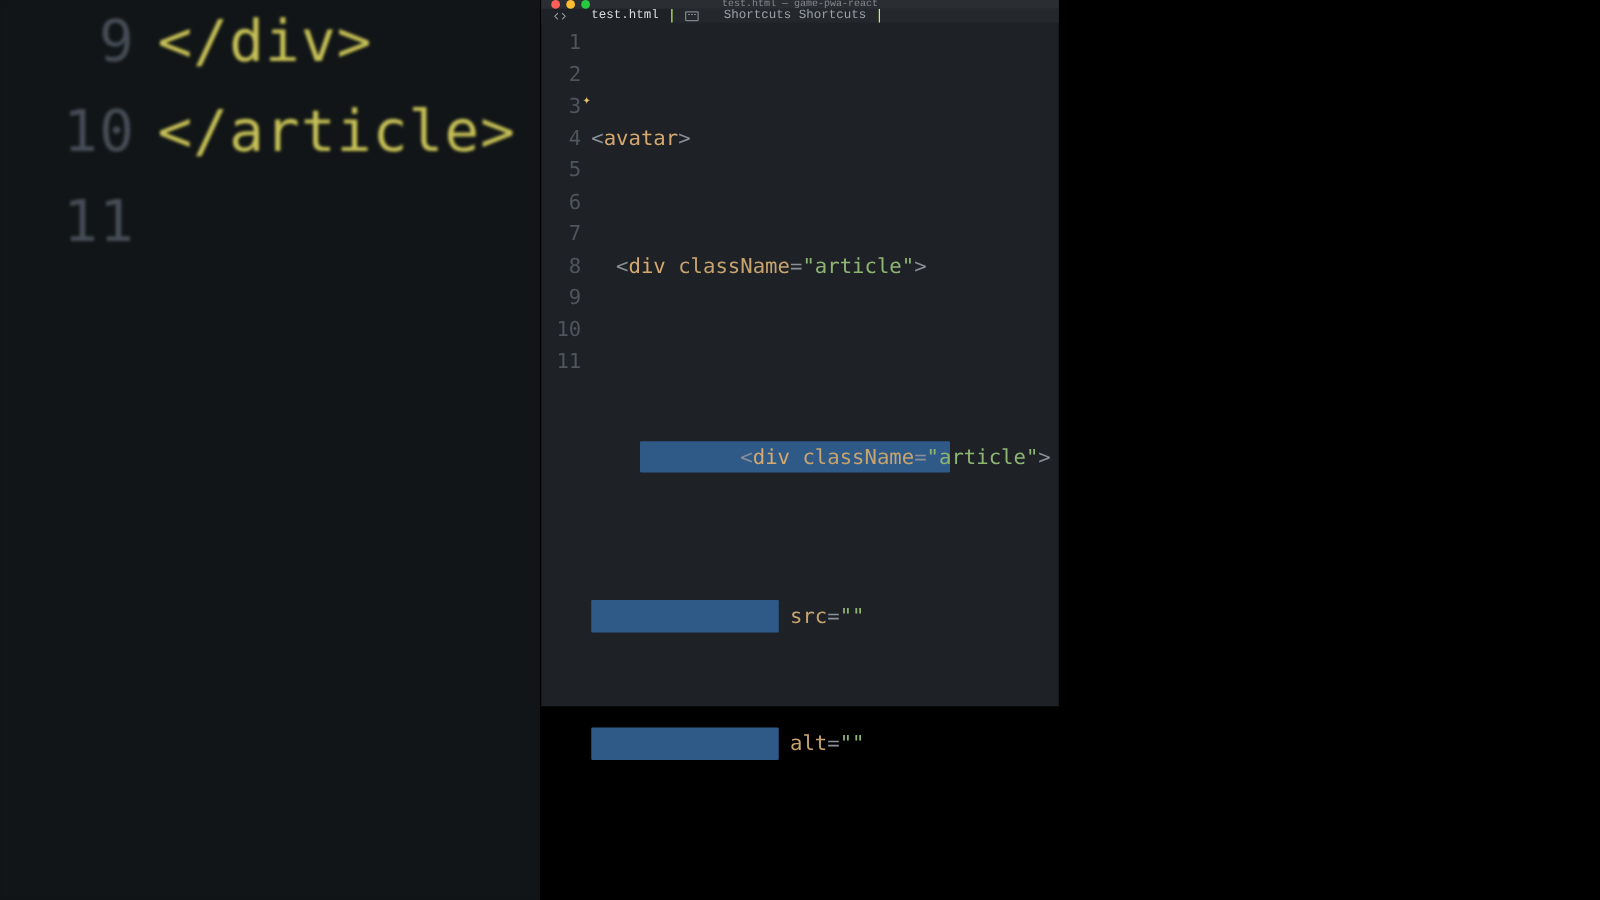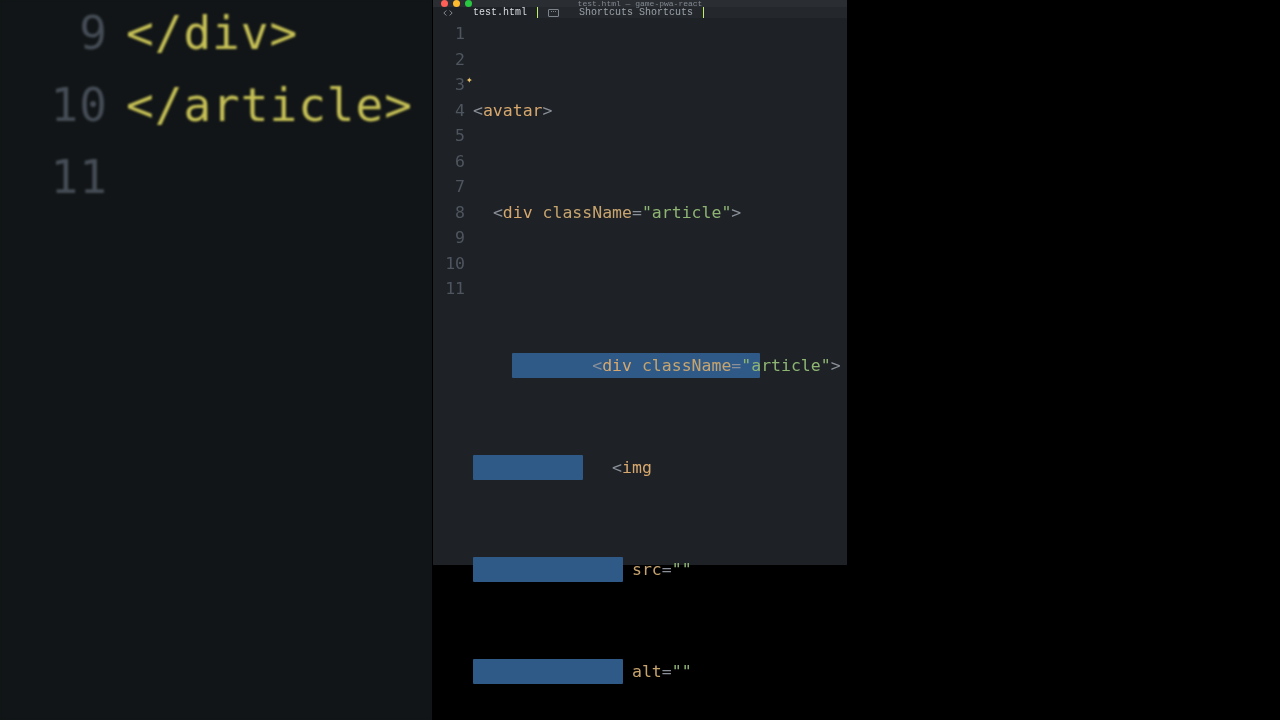--- a/index.html
+++ b/index.html
@@ -247,24 +247,20 @@
       
       <div class="row"><span class="tok pun">&lt;</span><span class="tok tagn">avatar</span><span class="tok pun">&gt;</span></div>
       
       <div class="row"><span class="tok ind">  </span><span class="tok pun">&lt;</span><span class="tok tagn">div</span><span class="tok"> </span><span class="tok attr">className</span><span class="tok pun">=</span><span class="tok str">"</span><span class="tok str">article</span><span class="tok str">"</span><span class="tok pun">&gt;</span></div>
       
       <div class="row">
         <div class="sel" style="left:39px; width:248px; height:25.5px;"></div>
         <span class="tok ind">    </span><span class="tok pun">&lt;</span><span class="tok tagn">div</span><span class="tok"> </span><span class="tok attr">className</span><span class="tok pun">=</span><span class="tok str">"</span><span class="tok str">article</span><span class="tok str">"</span><span class="tok pun">&gt;</span>
       </div>
       
-      <div class="row">
-        <div class="sel" style="left:0; width:110px; height:25.5px;"></div>
-        <span class="tok ind">      </span><span class="tok pun">&lt;</span><span class="tok tagn">img</span>
-      </div>
       
       <div class="row">
         <div class="sel" style="left:0; width:150px; height:25.5px;"></div>
         <span class="tok ind">        </span><span class="tok attr">src</span><span class="tok pun">=</span><span class="tok str">"</span><span class="tok str"></span><span class="tok str">"</span>
       </div>
       
       <div class="row">
         <div class="sel" style="left:0; width:150px; height:25.5px;"></div>
         <span class="tok ind">        </span><span class="tok attr">alt</span><span class="tok pun">=</span><span class="tok str">"</span><span class="tok str"></span><span class="tok str">"</span>
       </div>

